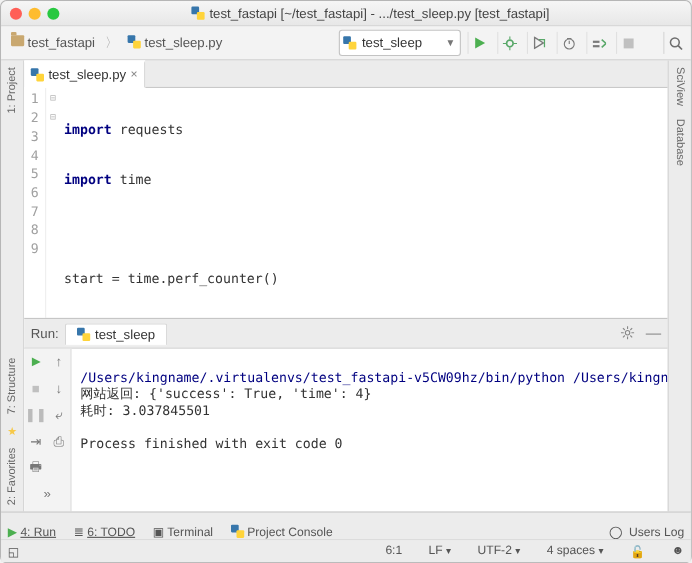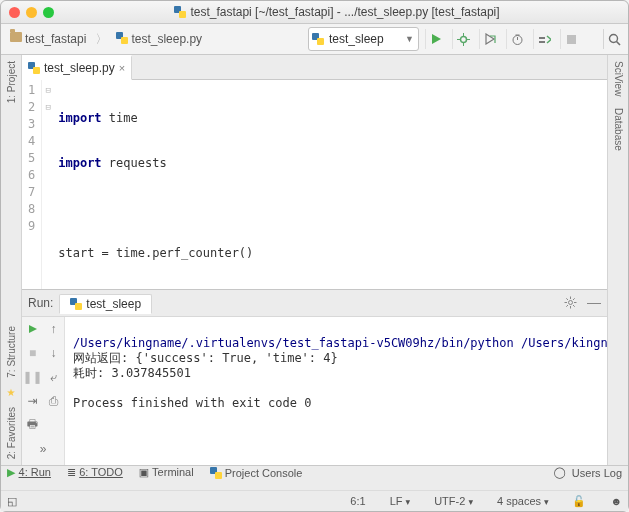--- a/index.html
+++ b/index.html
@@ -41,21 +41,21 @@
   .run-panel{border-top:1px solid #c6c6c6;display:flex;flex-direction:column;height:175px;background:#fff}
   .run-header{display:flex;align-items:center;height:26px;background:#ececec;border-bottom:1px solid #d8d8d8;padding:0 6px;gap:6px}
   .run-header .lbl{color:#555}
   .run-tab{display:flex;align-items:center;gap:4px;background:#fff;border:1px solid #d6d6d6;border-bottom-color:#fff;padding:2px 10px;border-radius:2px 2px 0 0;margin-bottom:-1px}
   .run-header .rt{margin-left:auto;color:#888;display:flex;gap:10px}
   .run-body{flex:1;display:flex;min-height:0}
   .run-ctrl{width:42px;background:#f3f3f3;border-right:1px solid #e0e0e0;display:grid;grid-template-columns:1fr 1fr;grid-auto-rows:24px;place-items:center;color:#777;font-size:12px}
   .run-ctrl .dbl{grid-column:1/-1}
   .console{flex:1;font-family:Menlo,Consolas,monospace;font-size:12px;padding:4px 8px;white-space:pre;overflow:hidden;line-height:15px}
   .console .blue{color:#000080}
-  .bottombar{height:24px;background:#ececec;border-top:1px solid #c9c9c9;display:flex;align-items:flex-start;padding:0 6px;gap:18px;font-size:11px;color:#555}
+  .bottombar{height:24px;background:#ececec;border-top:1px solid #c9c9c9;display:flex;align-items:flex-end;padding:0 6px;gap:18px;font-size:11px;color:#555}
   .bottombar .lt{display:flex;align-items:center;gap:16px}
   .bottombar .rtm{margin-left:auto;display:flex;align-items:center;gap:6px}
   .statusbar{height:20px;background:#ececec;border-top:1px solid #dcdcdc;display:flex;align-items:center;padding:0 6px;font-size:11px;color:#555}
   .statusbar .rtm{margin-left:auto;display:flex;align-items:center;gap:24px}
   .pyico{display:inline-block;width:12px;height:12px;position:relative}
   .pyico::before,.pyico::after{content:"";position:absolute;width:7px;height:7px;border-radius:1px}
   .pyico::before{background:#3776ab;top:0;left:0}
   .pyico::after{background:#ffd43b;bottom:0;right:0}
   .folder-ico{display:inline-block;width:12px;height:10px;background:#c9a870;border-radius:1px;position:relative}
   .folder-ico::before{content:"";position:absolute;top:-3px;left:0;width:5px;height:3px;background:#c9a870;border-radius:1px 1px 0 0}
@@ -183,22 +183,22 @@
           <div>⊟</div>
           <div></div>
             <div></div>
             <div></div>
             <div></div>
             <div></div>
             <div></div>
             <div></div>
         </div>
         <div class="code">
+          <div><span class="kw">import</span><span> requests</span></div>
           <div><span class="kw">import</span><span> time</span></div>
-          <div><span class="kw">import</span><span> requests</span></div>
           <div></div>
           <div>start = time.perf_counter()</div>
           
           
           
           
           
         </div>
       </div>
 

